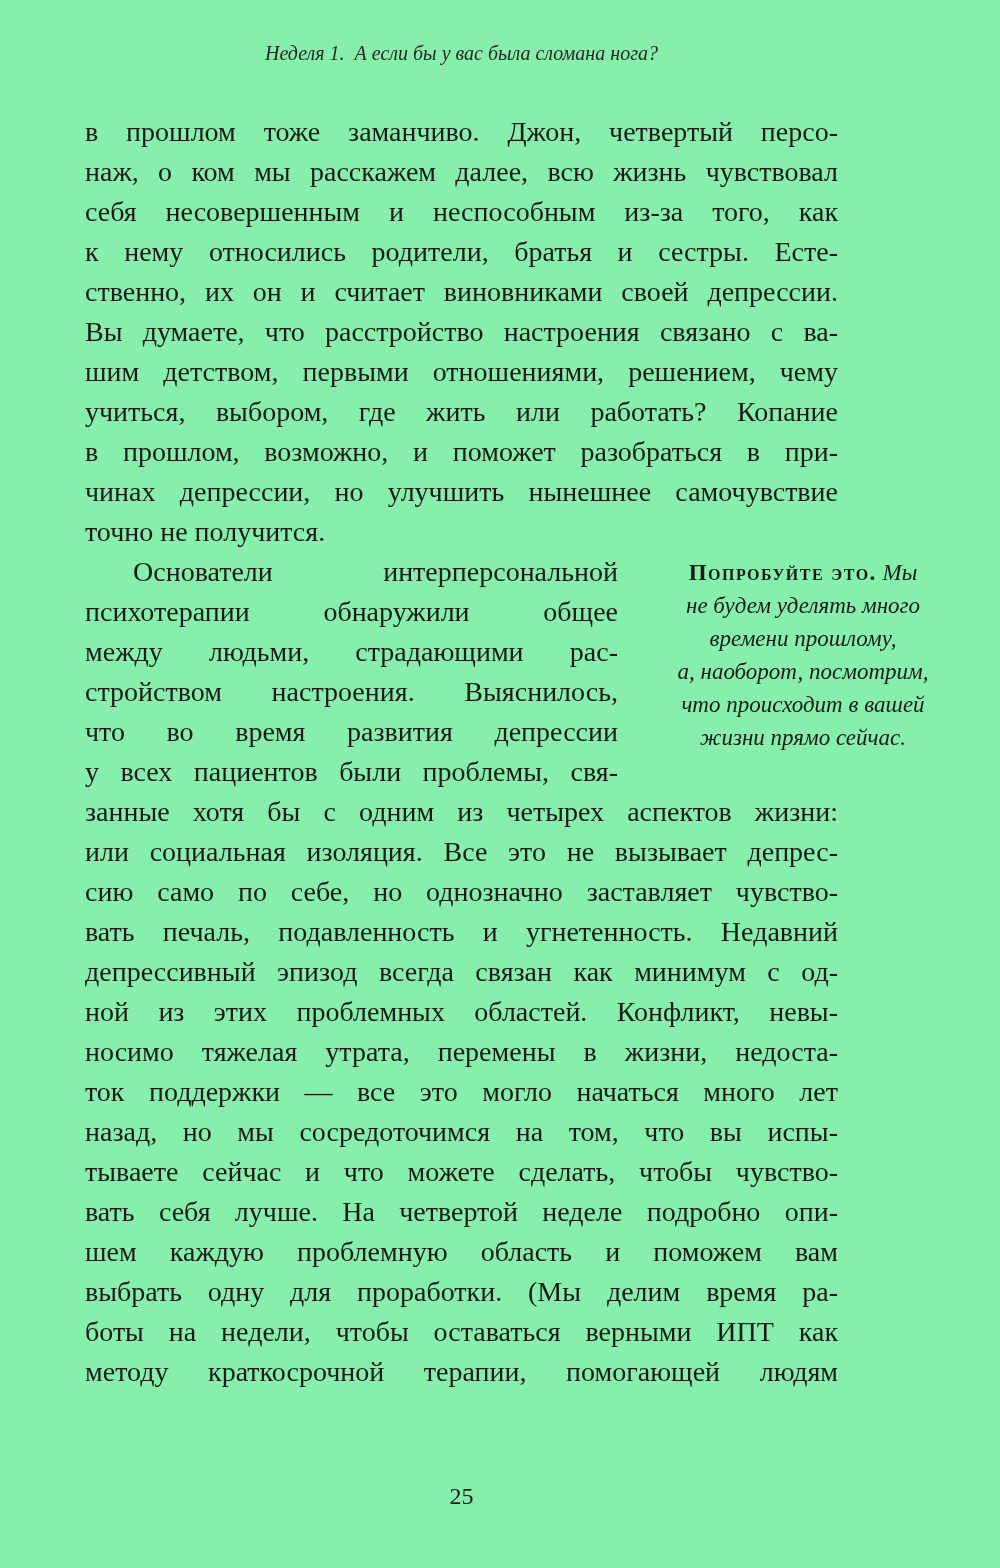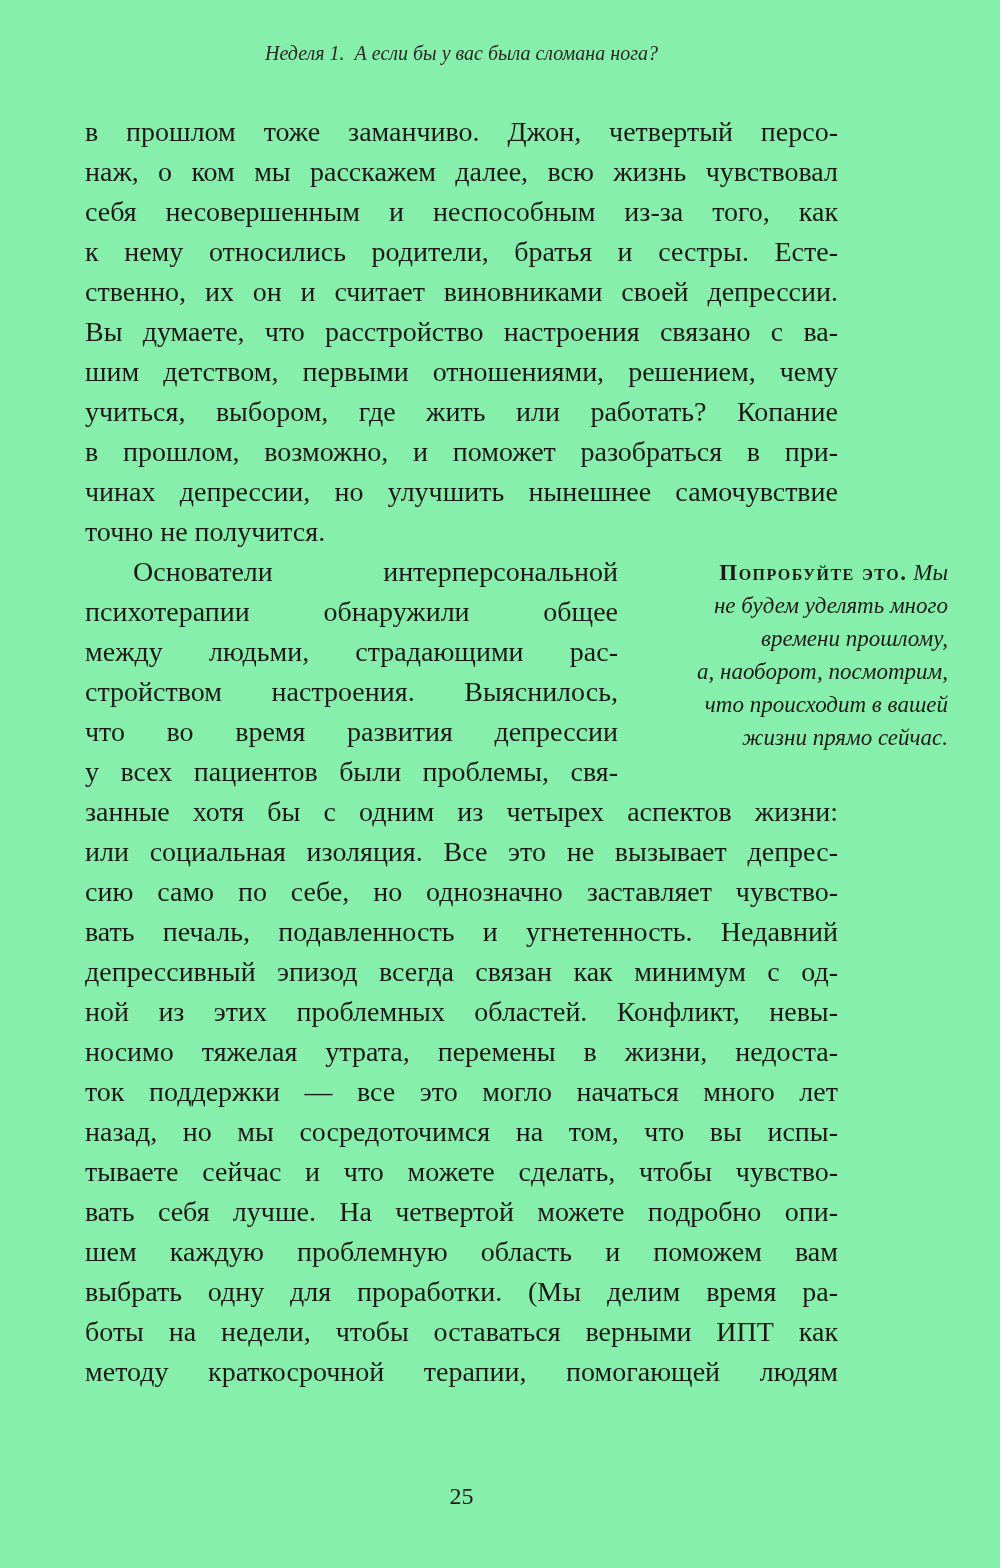--- a/index.html
+++ b/index.html
@@ -43,21 +43,21 @@
   .margin-note {
     position: absolute;
     left: 658px; top: 556px; width: 290px;
     font-size: 23px;
     color: #1d1b19;
   }
   .note-line {
     height: 33px;
     line-height: 33px;
     overflow: hidden;
-    text-align: right;
+    text-align: center;
     white-space: nowrap;
   }
   .note-lead {
     font-style: normal;
     font-weight: 600;
     font-variant: small-caps;
     letter-spacing: 1.5px;
   }
   .note-ital { font-style: italic; }
   .page-number {
@@ -103,21 +103,21 @@
         <div class="line">занные хотя бы с одним из четырех аспектов жизни:</div>
         <div class="line">или социальная изоляция. Все это не вызывает депрес-</div>
         <div class="line">сию само по себе, но однозначно заставляет чувство-</div>
         <div class="line">вать печаль, подавленность и угнетенность. Недавний</div>
         <div class="line">депрессивный эпизод всегда связан как минимум с од-</div>
         <div class="line">ной из этих проблемных областей. Конфликт, невы-</div>
         <div class="line">носимо тяжелая утрата, перемены в жизни, недоста-</div>
         <div class="line">ток поддержки — все это могло начаться много лет</div>
         <div class="line">назад, но мы сосредоточимся на том, что вы испы-</div>
         <div class="line">тываете сейчас и что можете сделать, чтобы чувство-</div>
-        <div class="line">вать себя лучше. На четвертой можете подробно опи-</div>
+        <div class="line">вать себя лучше. На четвертой неделе подробно опи-</div>
         <div class="line">шем каждую проблемную область и поможем вам</div>
         <div class="line">выбрать одну для проработки. (Мы делим время ра-</div>
         <div class="line">боты на недели, чтобы оставаться верными ИПТ как</div>
         <div class="line">методу краткосрочной терапии, помогающей людям</div>
       </div>
   </div>
 
   <aside class="margin-note">
     <div class="note-line">
       <span class="note-lead">Попробуйте это.</span>

